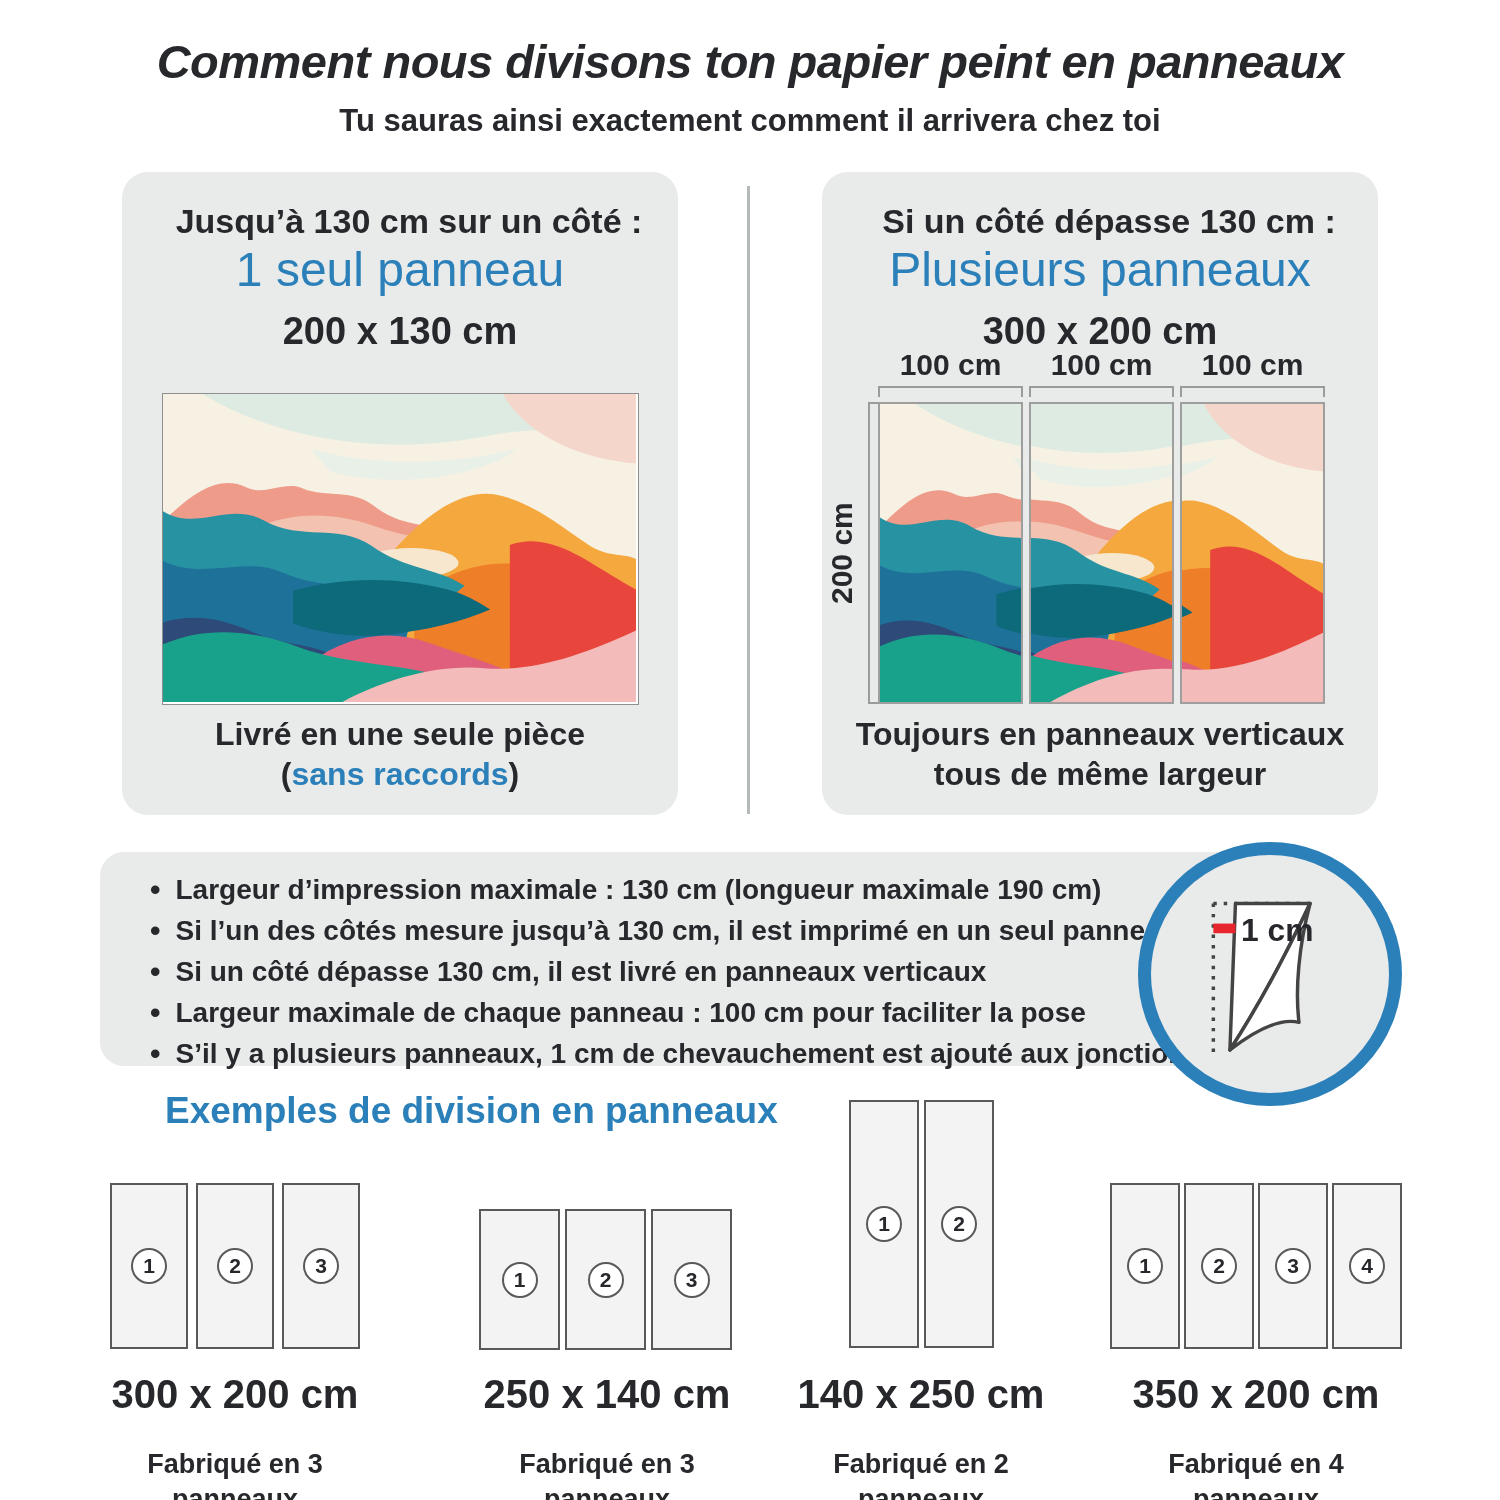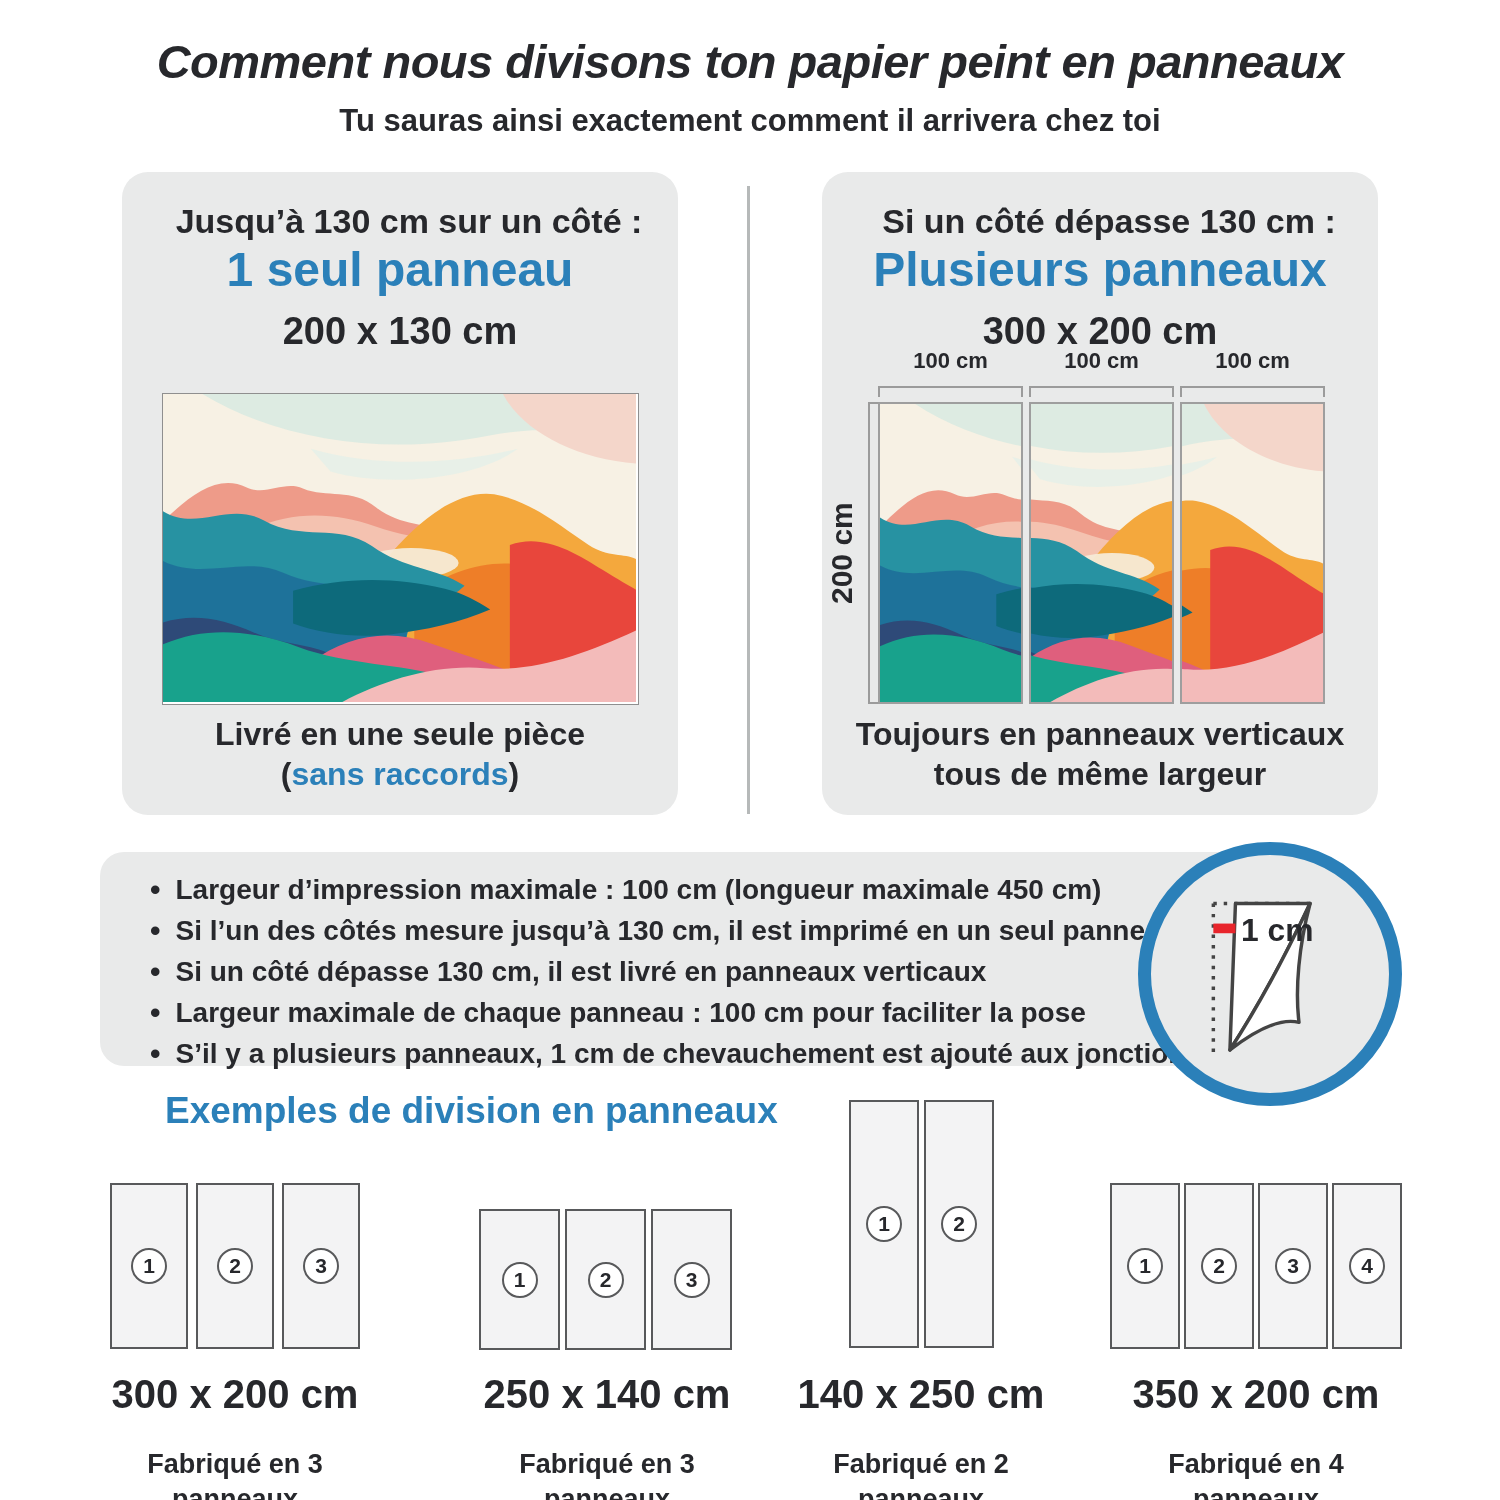--- a/index.html
+++ b/index.html
@@ -12,29 +12,29 @@
   .center{text-align:center;}
   
   .page-title{left:0;top:34px;width:1500px;font-size:47px;font-weight:800;letter-spacing:-.5px;font-style:italic;}
   .page-subtitle{left:0;top:103px;width:1500px;font-size:31px;font-weight:600;}
   
   .card{background:#e9eaea;border-radius:26px;width:556px;height:643px;top:172px;}
   .card-single{left:122px;}
   .card-multi{left:822px;}
   .v-divider{left:747px;top:186px;width:3px;height:628px;background:#b6b9b9;}
   .card-condition{left:0;top:30px;width:100%;font-size:34px;font-weight:800;padding-left:9px;}
-  .card-result{left:0;top:70px;width:100%;font-size:48px;font-weight:700;color:#2b80b9;}
+  .card-result{left:0;top:70px;width:100%;font-size:48px;font-weight:400;color:#2b80b9;}
   .card-size{left:0;top:138px;width:100%;font-size:38px;font-weight:800;}
   .card-caption1{left:0;top:544px;width:100%;font-size:32px;font-weight:600;}
   .card-caption2{left:0;top:584px;width:100%;font-size:32px;font-weight:600;}
   .caption-highlight{color:#2b80b9;font-weight:800;}
   .single-image{left:40px;top:221px;width:475px;height:310px;border:1px solid #8f8f8f;background:#fff;}
   .single-image svg{display:block;}
   
-  .width-label{top:176px;width:145px;font-size:22px;font-weight:600;text-align:center;}
+  .width-label{top:176px;width:145px;font-size:30px;font-weight:600;text-align:center;}
   .wl-0,.bk-0,.sp-0{left:56px;}
   .wl-1,.bk-1,.sp-1{left:207px;}
   .wl-2,.bk-2,.sp-2{left:358px;}
   .h-bracket{top:214px;width:145px;height:11px;box-sizing:border-box;
     border-top:2px solid #9b9b9b;border-left:2px solid #9b9b9b;border-right:2px solid #9b9b9b;}
   .v-bracket{left:46px;top:230px;width:11px;height:302px;box-sizing:border-box;
     border-left:2px solid #9b9b9b;border-top:2px solid #9b9b9b;border-bottom:2px solid #9b9b9b;}
   .height-label{left:-2px;top:230px;width:44px;height:302px;display:flex;align-items:center;justify-content:center;
     font-size:30px;font-weight:600;writing-mode:vertical-rl;transform:rotate(180deg);}
   .split{top:230px;width:145px;height:302px;box-sizing:border-box;border:2px solid #9e9e9e;
@@ -148,21 +148,21 @@
         <use href="#wc"></use>
       </svg>
   </div>
 
   <div class="abs card-caption2 center">tous de même largeur</div>
   <div class="abs card-caption1 center">Toujours en panneaux verticaux</div>
 </div>
 
 <div class="abs rules-box">
   <ul class="rules-list">
-    <li><span>Largeur d’impression maximale : 100 cm (longueur maximale 450 cm)</span></li>
+    <li><span>Largeur d’impression maximale : 130 cm (longueur maximale 190 cm)</span></li>
     <li><span>Si l’un des côtés mesure jusqu’à 130 cm, il est imprimé en un seul panneau</span></li>
     <li><span>Si un côté dépasse 130 cm, il est livré en panneaux verticaux</span></li>
     <li><span>Largeur maximale de chaque panneau : 100 cm pour faciliter la pose</span></li>
     <li><span>S’il y a plusieurs panneaux, 1 cm de chevauchement est ajouté aux jonctions</span></li>
   </ul>
 </div>
 
 <div class="abs overlap-circle">
   <svg width="152" height="186" viewBox="0 0 110 130">
     <line x1="14" y1="14" x2="84" y2="14" stroke="#444" stroke-width="2.5" stroke-dasharray="2.5,5"></line>

